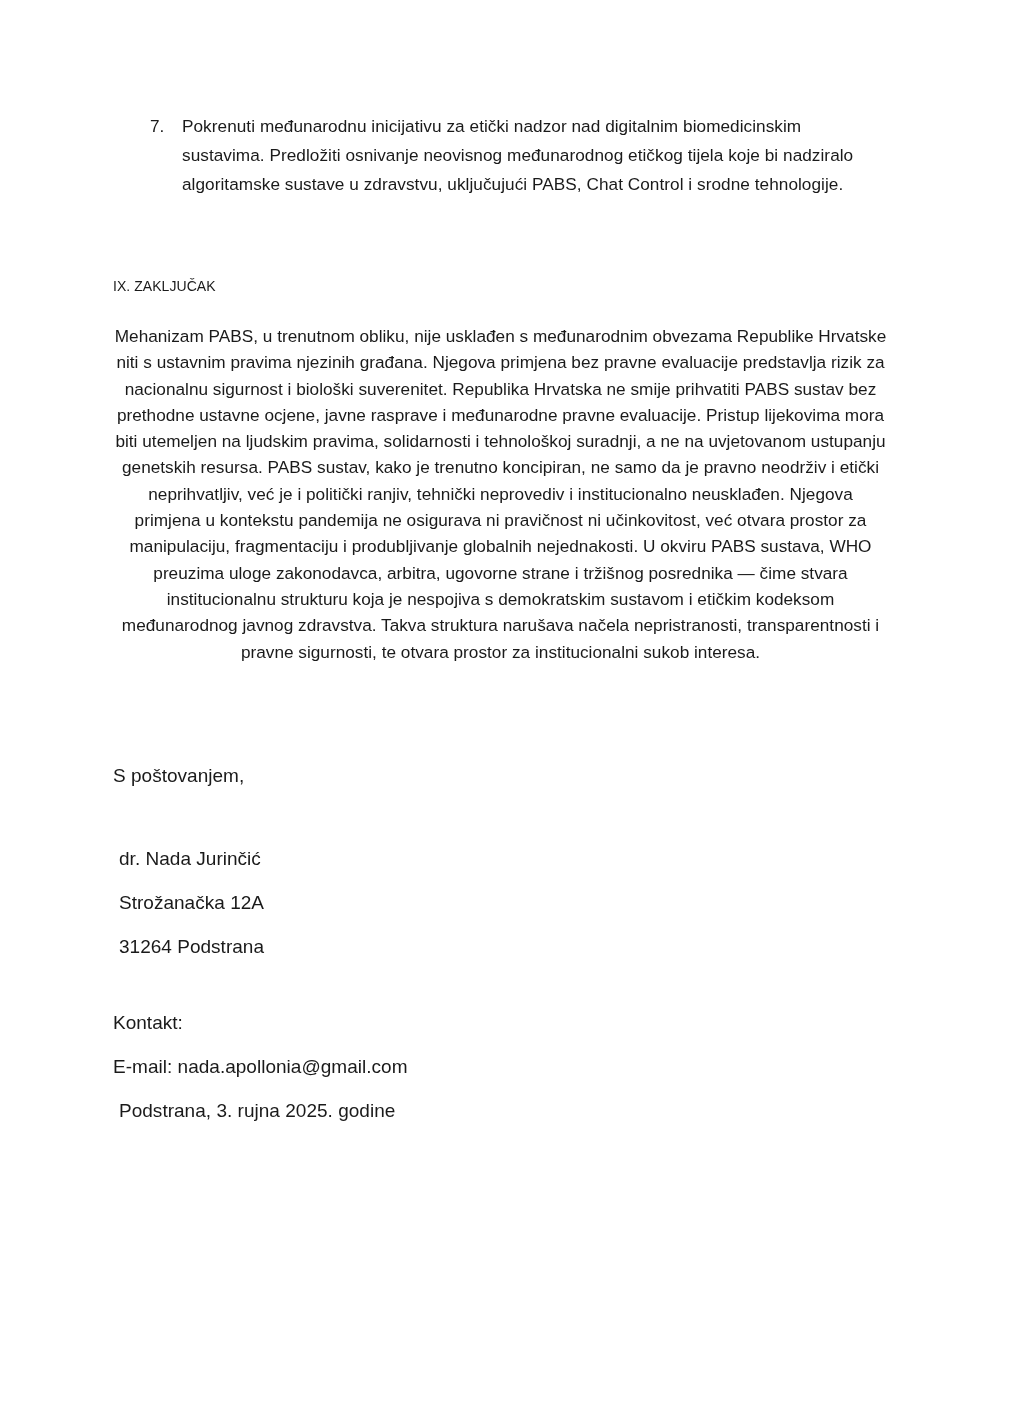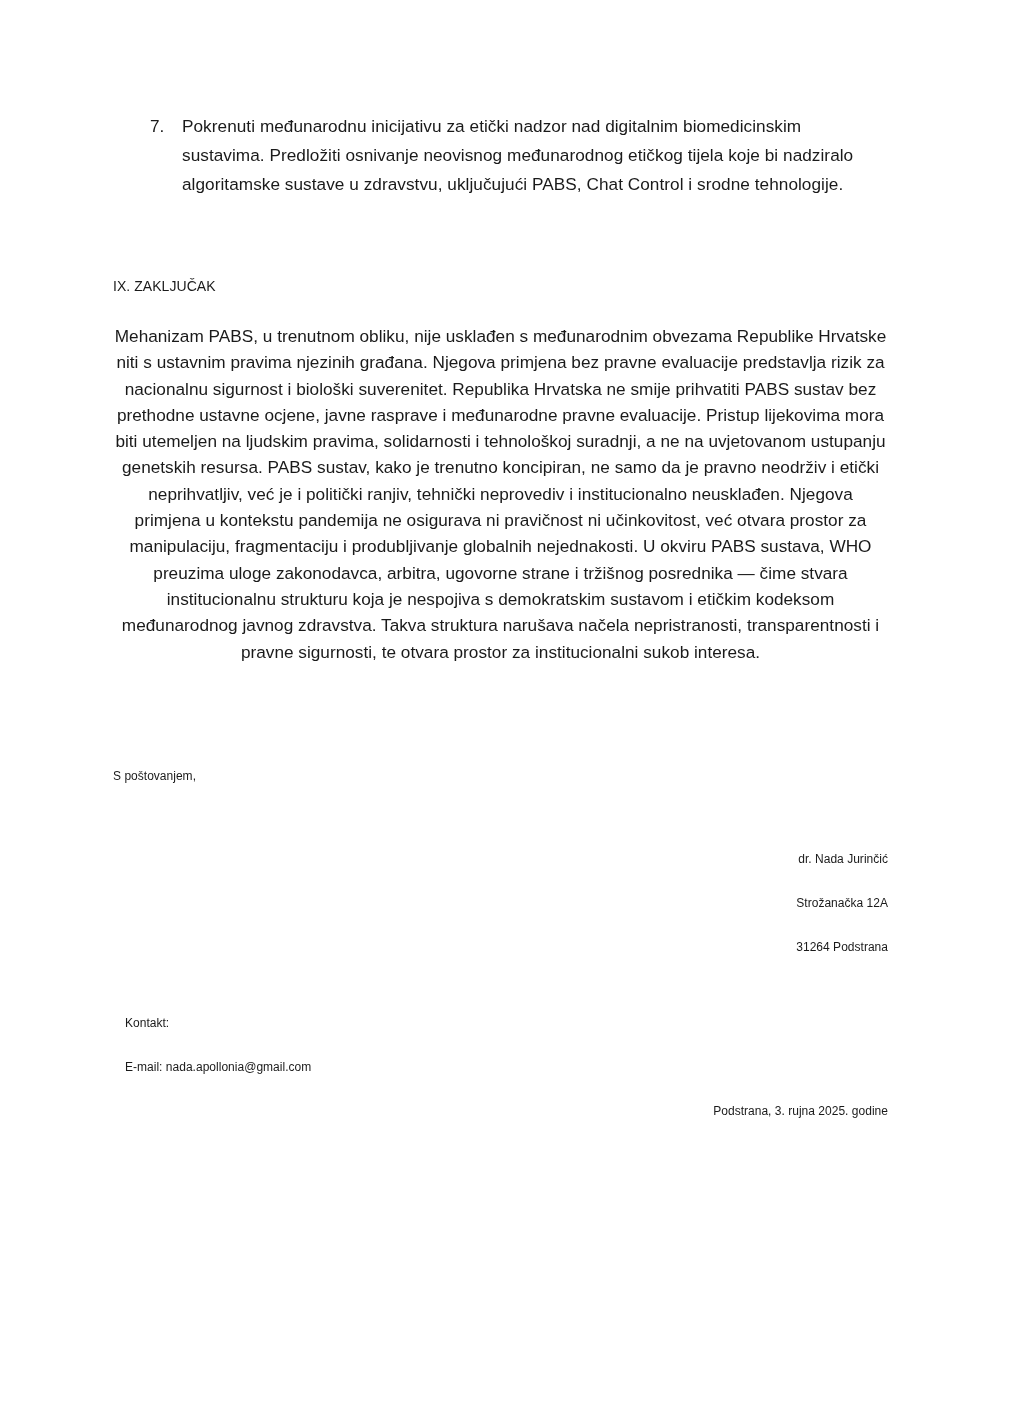--- a/index.html
+++ b/index.html
@@ -65,38 +65,36 @@
   
   .gap-after-list { height: 74px; }
   .gap-after-heading { height: 24px; }
   .gap-between-paras { height: 17px; }
   .gap-before-regards { height: 81px; }
   .gap-after-regards { height: 57px; }
   .gap-before-contact { height: 50px; }
 
   
   .signature-line {
-    font-size: 12px;
+    font-size: 19px;
     line-height: 26px;
     margin: 0;
     letter-spacing: 0.02px;
   }
   .address-block .signature-line {
     margin-bottom: 18px;
   }
   .address-block .signature-line:last-child {
     margin-bottom: 0;
   }
   .indented {
     padding-left: 6px;
-    text-align: right;
   }
   .contact-block .signature-line {
     margin-bottom: 18px;
-    margin-left: 12px;
   }
   .contact-block .signature-line:last-child {
     margin-bottom: 0;
   }
 </style>
 </head>
 <body>
 
 <div class="page">
   <div class="content">

